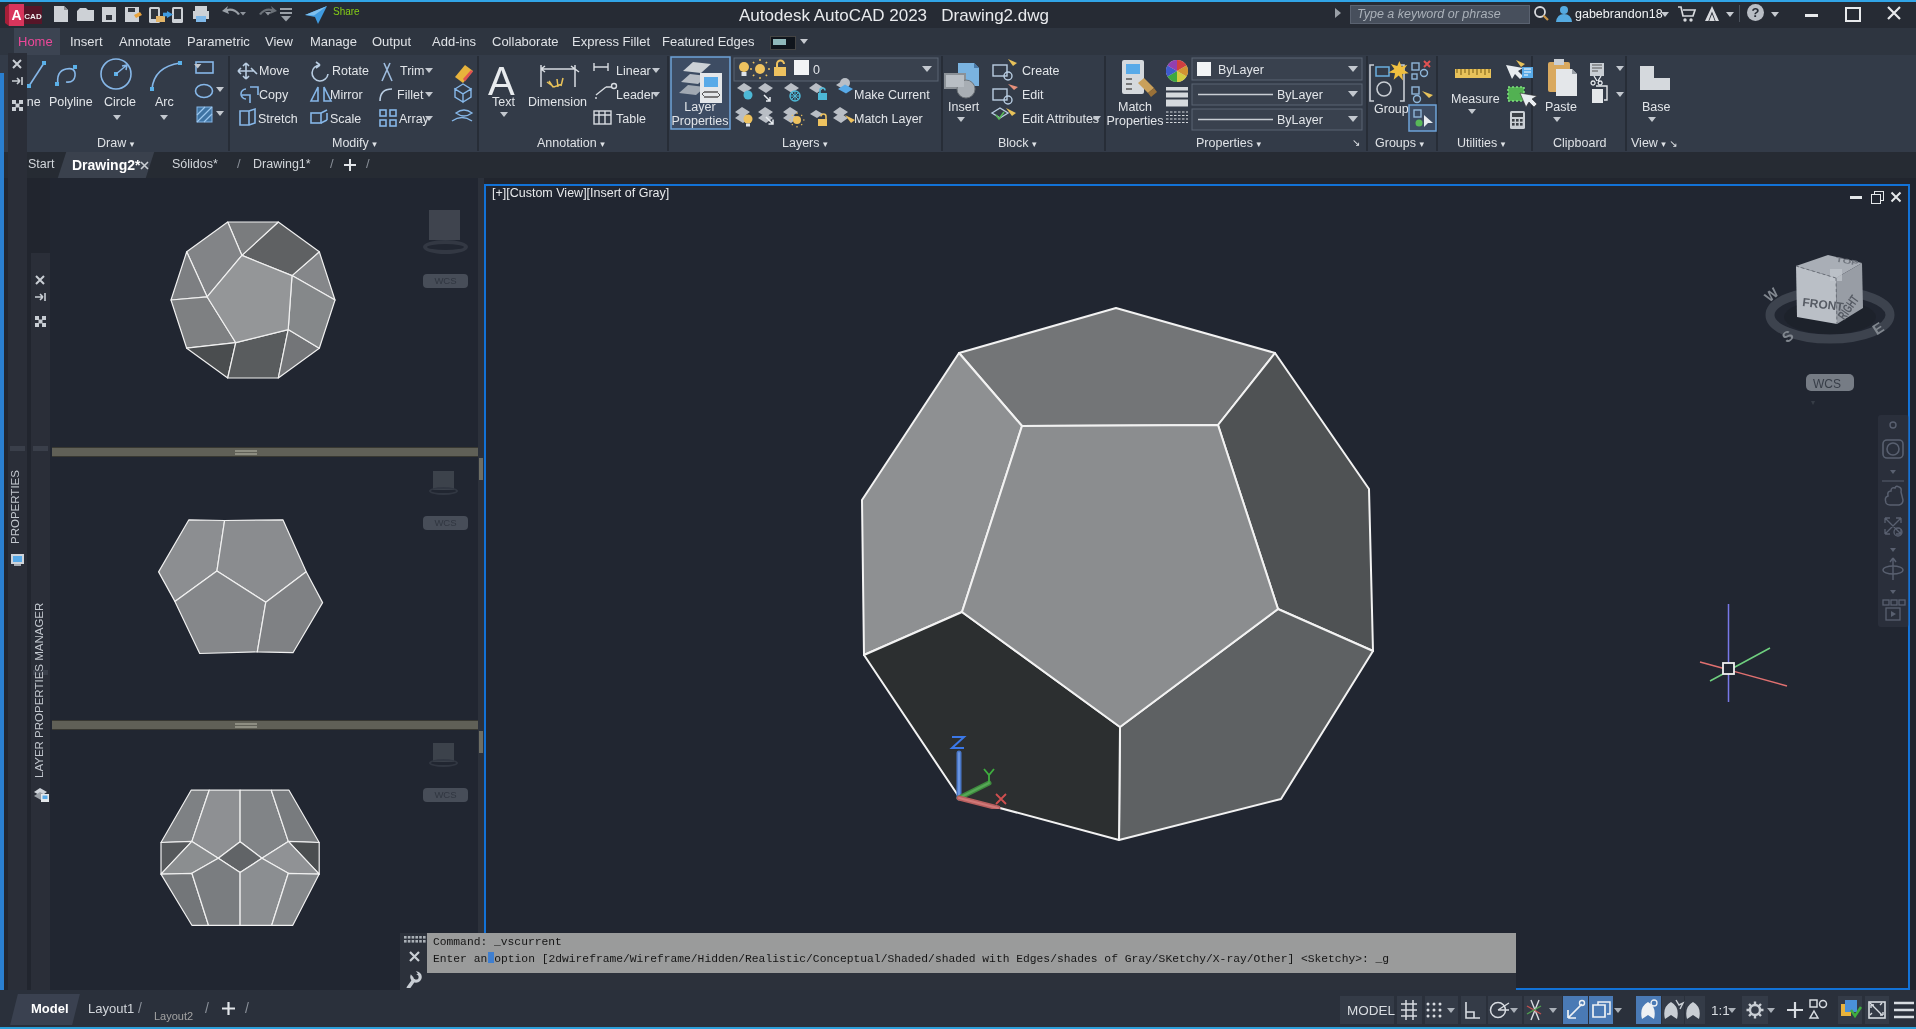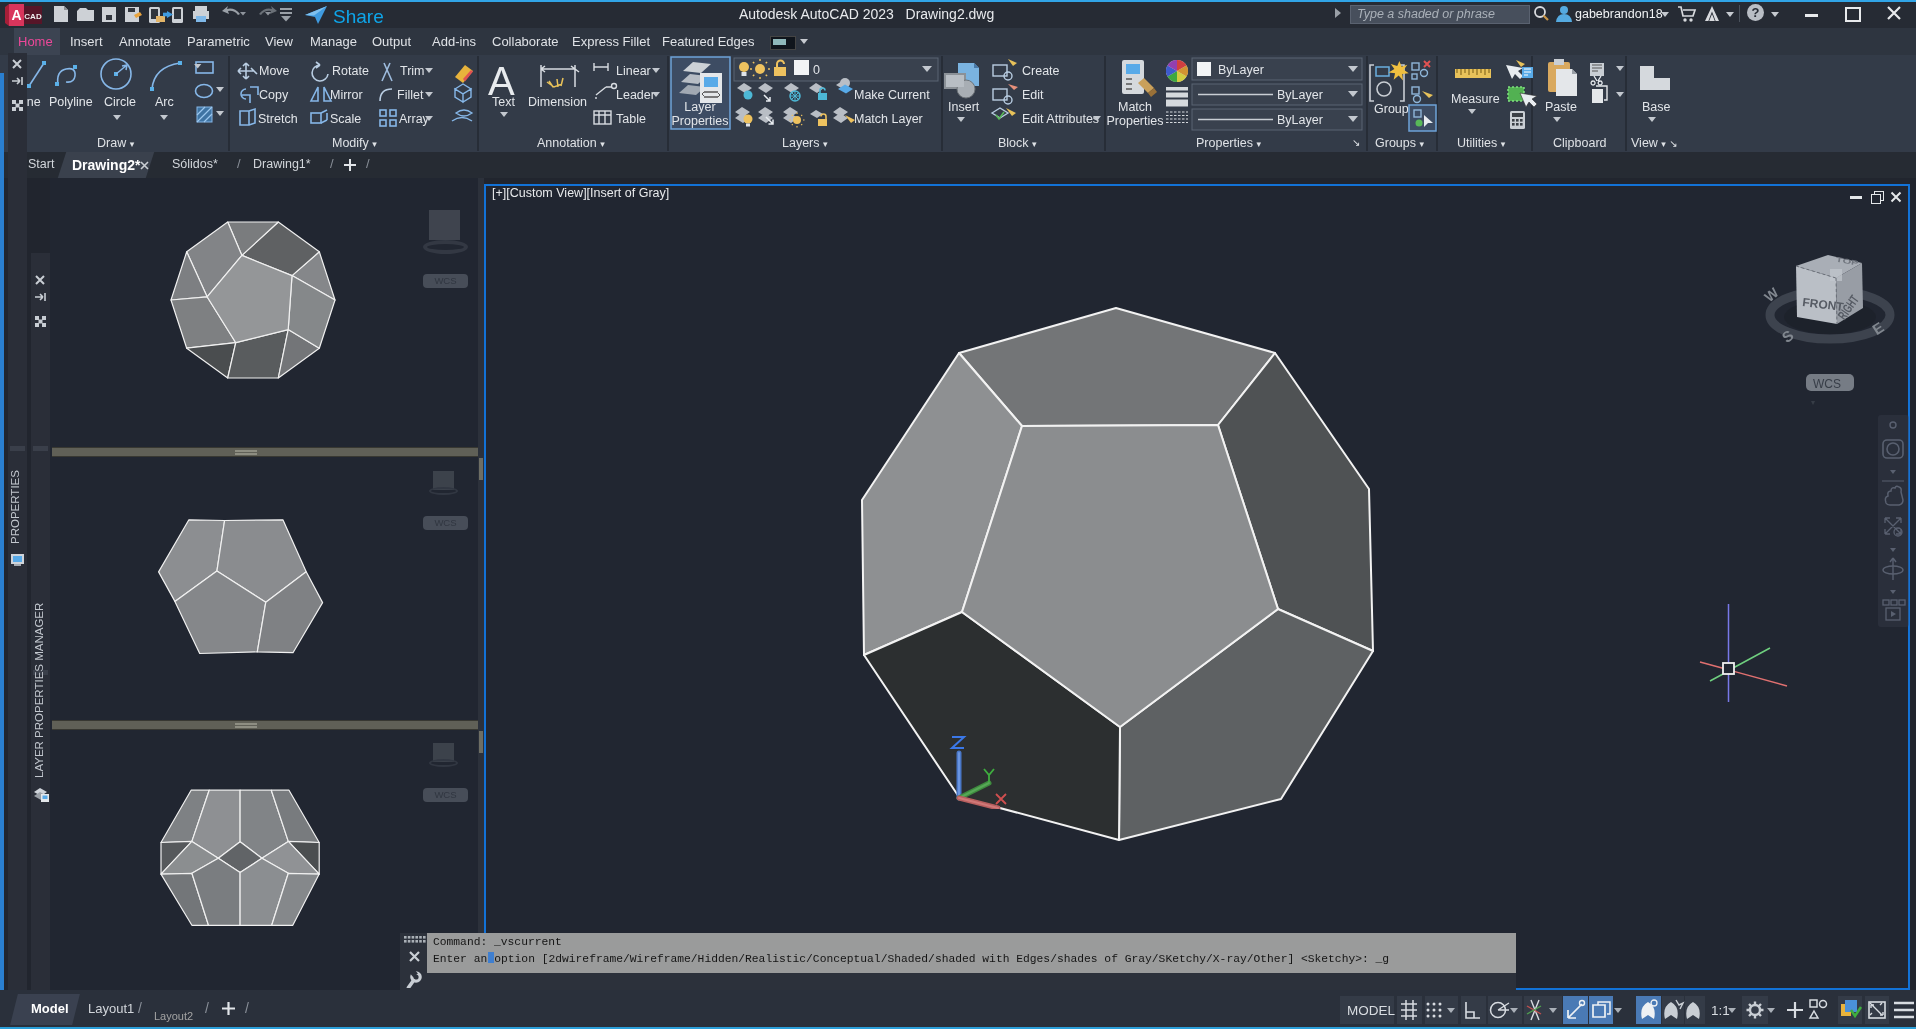--- a/index.html
+++ b/index.html
@@ -66,26 +66,26 @@
           <path d="M190 9 l3 3.5 l3 -3.5 Z" opacity="0.9"></path>
           <path d="M215 9 l3 3.5 l3 -3.5 Z" opacity="0.9"></path>
         </g>
       <g stroke="#9aa0a7" stroke-width="2" fill="none">
           <path d="M230 6 h12 M230 10 h12"></path>
         </g>
       <path d="M231 13 l5 5.5 l5 -5.5 Z" fill="#9aa0a7"></path>
       <path d="M255 12 l22 -9 l-9 18 l-3 -7 Z" fill="#3f9be0"></path>
         <path d="M255 12 l22 -9 l-13 9.5 Z" fill="#7fc0ee"></path>
     </svg>
-    <div class="abs txt" style="left:333px;top:6px;font-size:19px;color:#0ea5e9">Share</div>
-    <div class="abs txt" style="left:739px;top:6px;font-size:14px;color:#e8eaed">Autodesk AutoCAD 2023&nbsp;&nbsp;&nbsp;Drawing2.dwg</div>
+    <div class="abs txt" style="left:333px;top:6px;font-size:10px;color:#84cc16">Share</div>
+    <div class="abs txt" style="left:739px;top:6px;font-size:17px;color:#e8eaed">Autodesk AutoCAD 2023&nbsp;&nbsp;&nbsp;Drawing2.dwg</div>
 
     <div class="abs" style="left:1335px;top:8px;width:0;height:0;border-left:6px solid #9aa0a7;border-top:5px solid transparent;border-bottom:5px solid transparent"></div>
     <div class="abs" style="left:1350px;top:5px;width:178px;height:17px;background:#474f5c;border:1px solid #5a6270">
-      <div class="txt" style="font-size:12.5px;font-style:italic;color:#aab1b9;padding:1px 0 0 6px">Type a shaded or phrase</div>
+      <div class="txt" style="font-size:12.5px;font-style:italic;color:#aab1b9;padding:1px 0 0 6px">Type a keyword or phrase</div>
     </div>
     <svg class="abs" style="left:1532px;top:5px" width="18" height="18" viewBox="0 0 18 18">
       <circle cx="8" cy="7" r="5" fill="none" stroke="#d8dade" stroke-width="1.8"></circle>
         <path d="M11.5 10.5 L16 15" stroke="#c89547" stroke-width="2.2"></path>
     </svg>
     <svg class="abs" style="left:1556px;top:5px" width="16" height="17" viewBox="0 0 16 17">
       <circle cx="8" cy="5" r="4" fill="#55aae0"></circle>
         <path d="M0 17 q1 -8 8 -8 q7 0 8 8 Z" fill="#55aae0"></path>
     </svg>
     <div class="abs txt" style="left:1575px;top:7px;font-size:12.5px;color:#f0f2f4">gabebrandon18</div>

